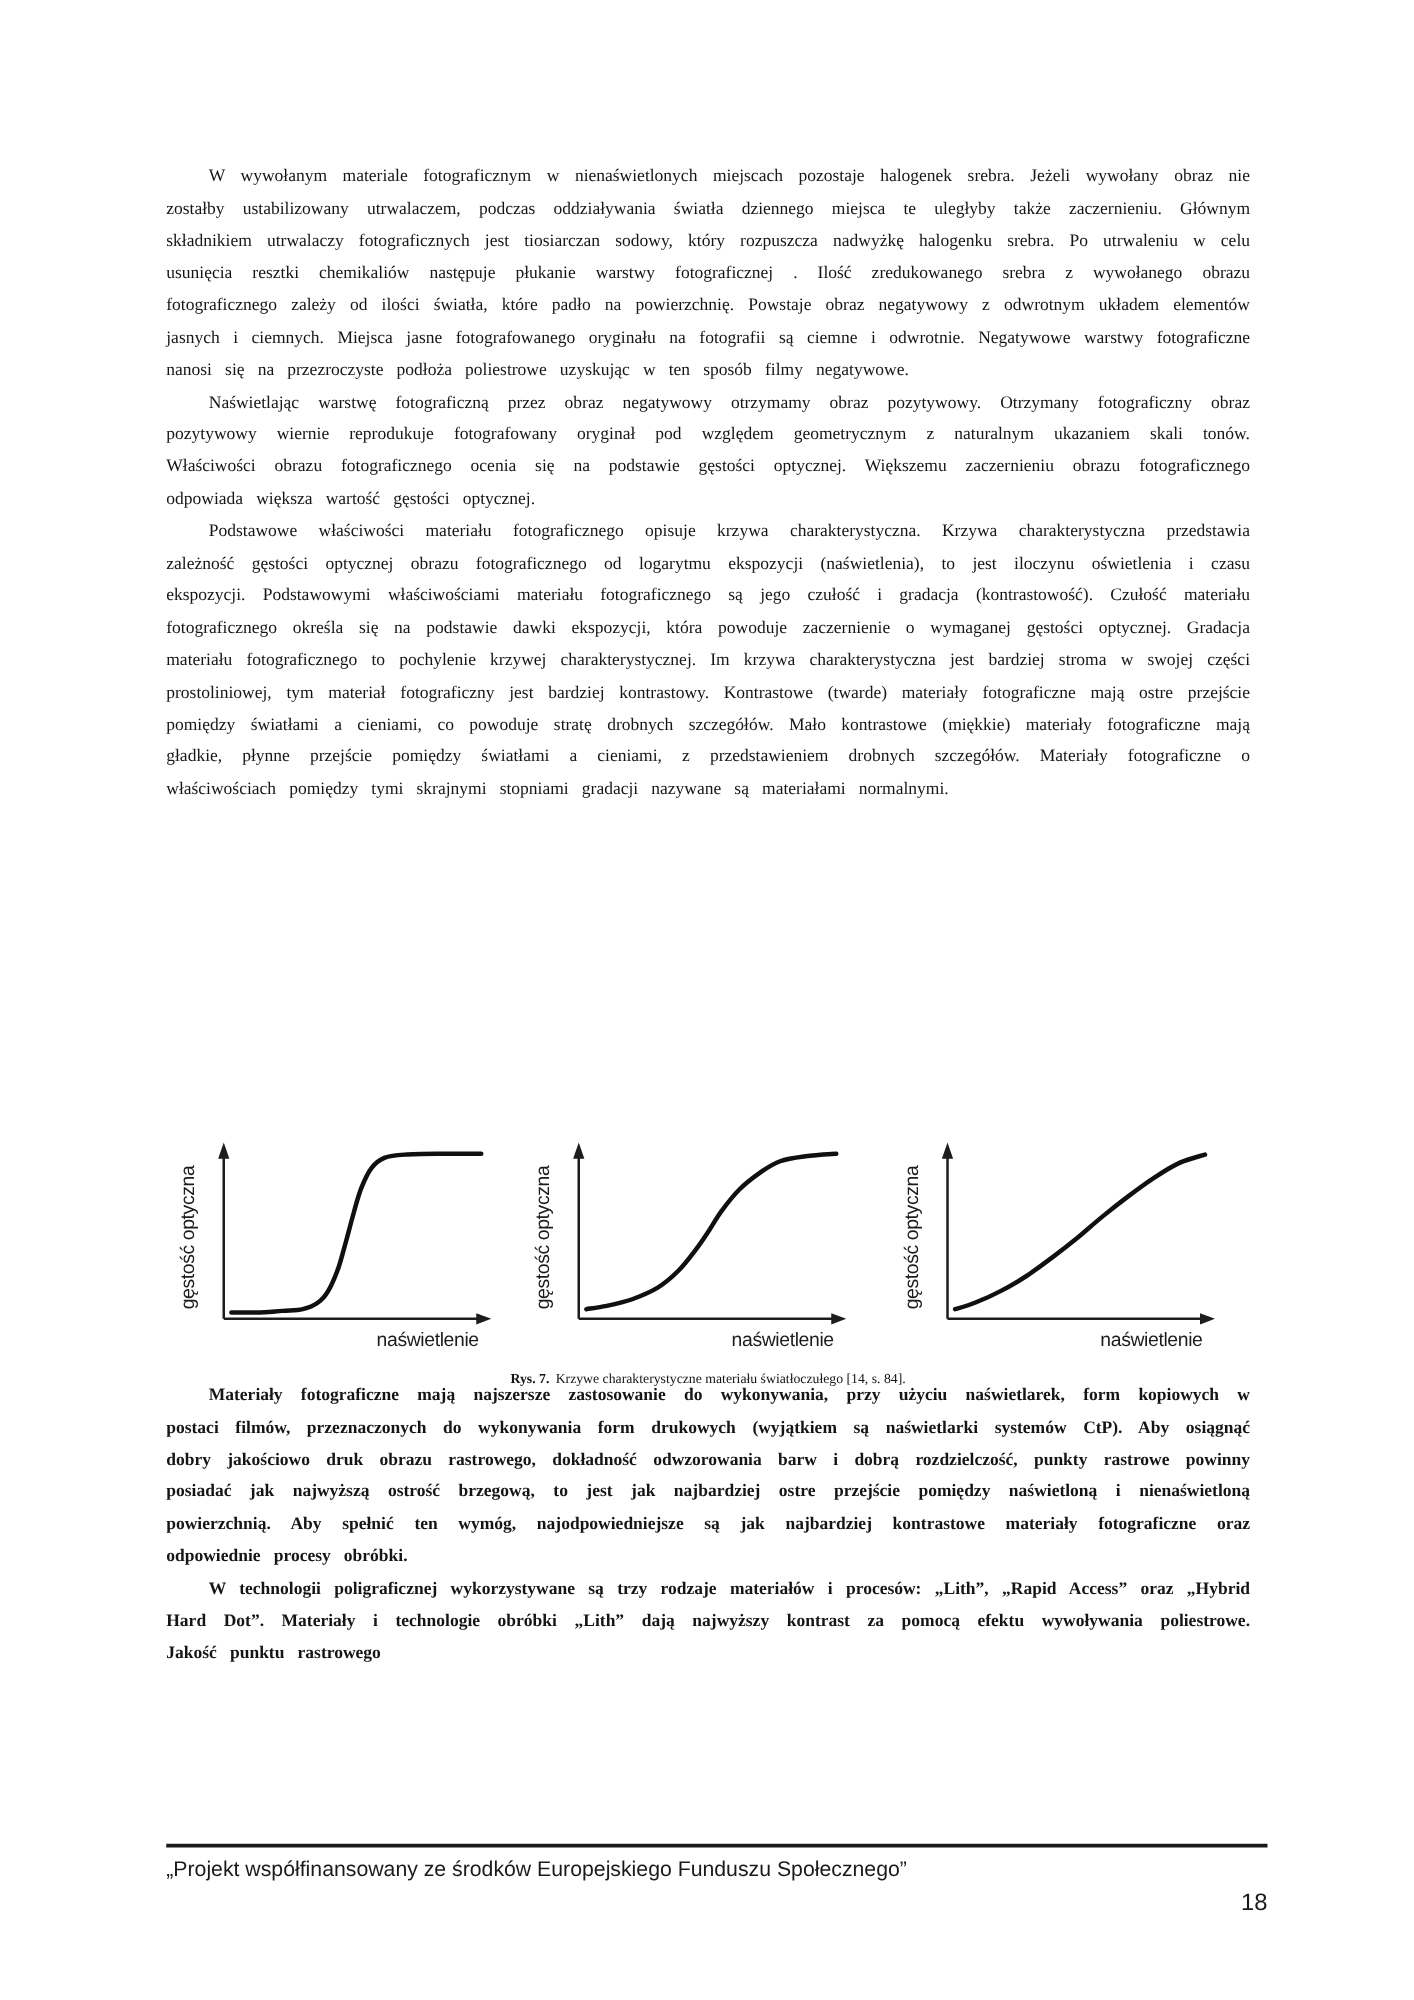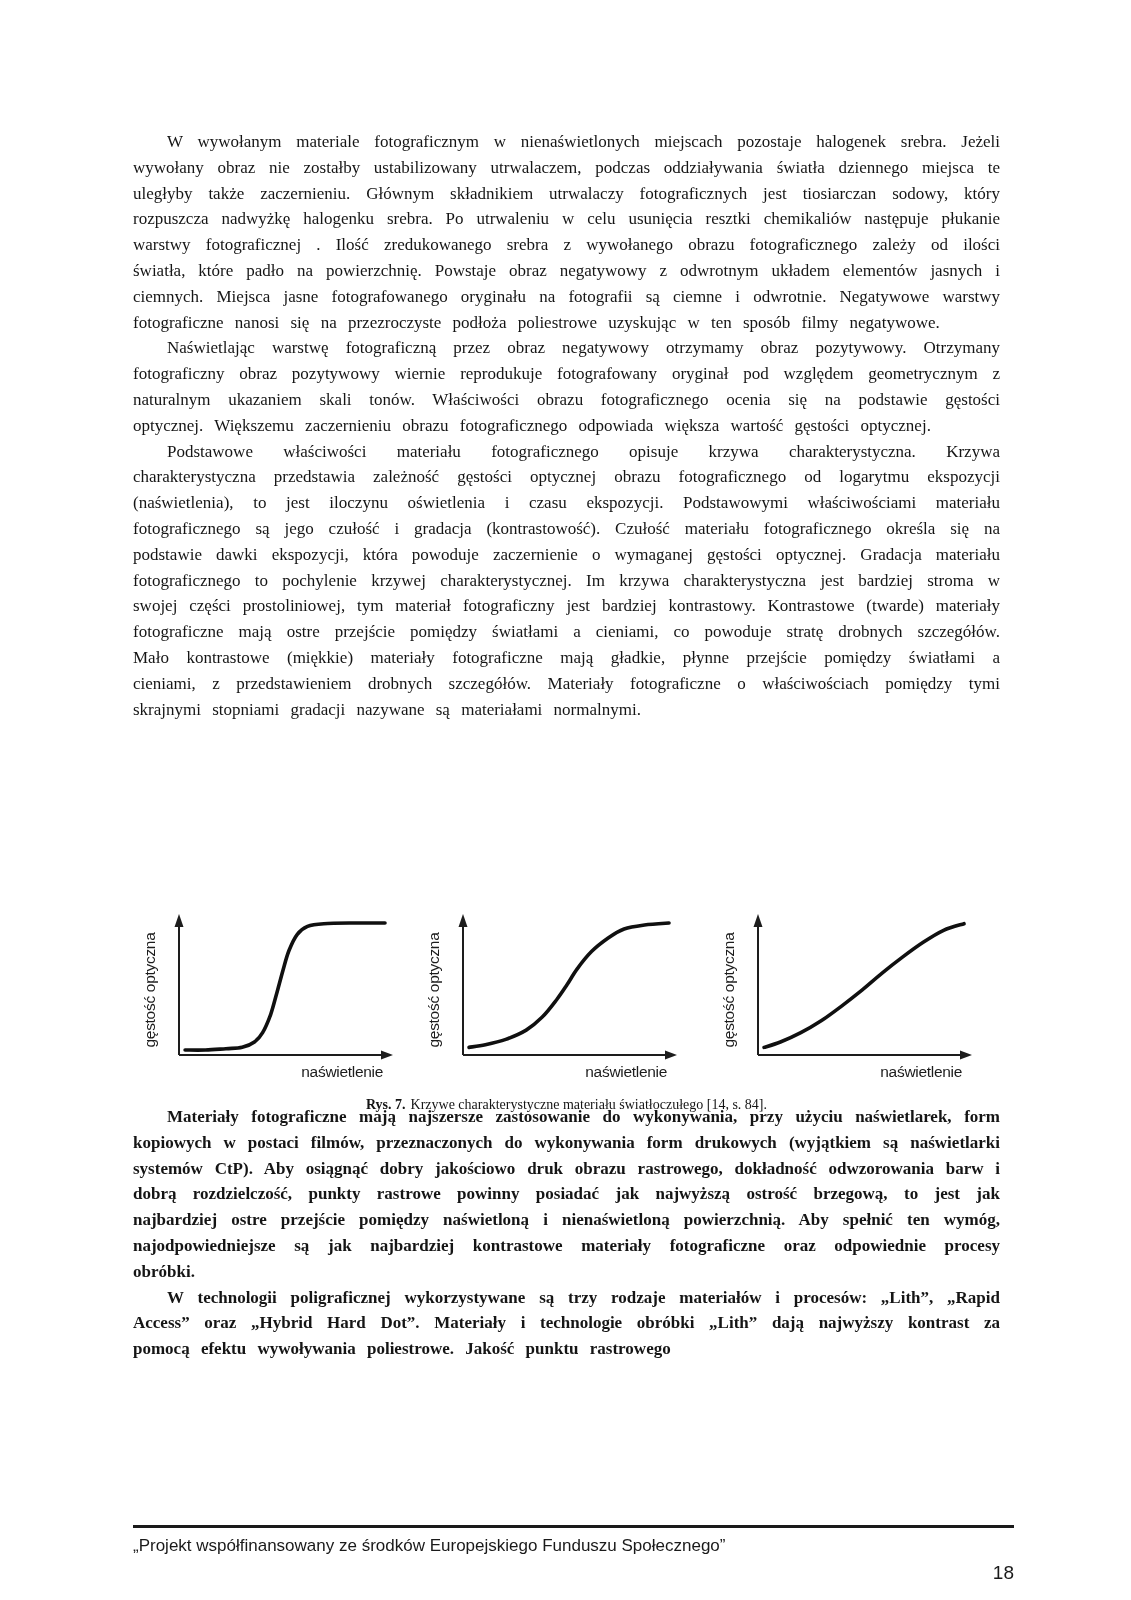--- a/index.html
+++ b/index.html
@@ -9,21 +9,21 @@
     background:#ffffff;
     overflow:hidden;
     font-family:"Liberation Serif","DejaVu Serif",serif;
     color:#151515;
   }
   .content{position:absolute;left:133px;width:867px;}
   .text-block{top:129px;}
   .text-block-2{top:1104px;font-weight:bold;}
   p.body-par{
     margin:0;
-    font-size:17px;
+    font-size:14px;
     line-height:25.8px;
     text-align:justify;
     text-indent:34px;
     word-spacing:7px;
   }
   .figure-row{
     position:absolute;left:133px;top:905px;width:867px;height:190px;
   }
   .chart{position:absolute;top:0;width:266px;height:190px;}
   .chart-1{left:0;}
@@ -35,27 +35,27 @@
   .curve-path{fill:none;stroke:#101010;stroke-width:3.6;stroke-linecap:round;stroke-linejoin:round;}
   .chart-label{
     font-family:"Liberation Sans","DejaVu Sans",sans-serif;
     font-size:15.5px;
     letter-spacing:-0.3px;
     fill:#1c1c1c;
   }
   .caption{
     position:absolute;left:133px;top:1097px;width:867px;
     text-align:center;
-    font-size:14px;
+    font-size:11px;
     color:#141414;
   }
   .caption .cap-label{font-weight:bold;}
   .caption .cap-text{margin-left:5px;}
   .footer{
-    position:absolute;left:133px;top:1525px;width:881px;
+    position:absolute;left:133px;top:1475px;width:881px;
     font-family:"Liberation Sans","DejaVu Sans",sans-serif;
     color:#1a1a1a;
   }
   .footer-rule{height:3px;background:#1a1a1a;margin:0 0 7px 0;}
   .footer-note{font-size:17px;line-height:22px;text-align:left;}
   .page-number{margin-top:5px;font-size:19px;text-align:right;}
 </style>
 </head>
 <body>
 

